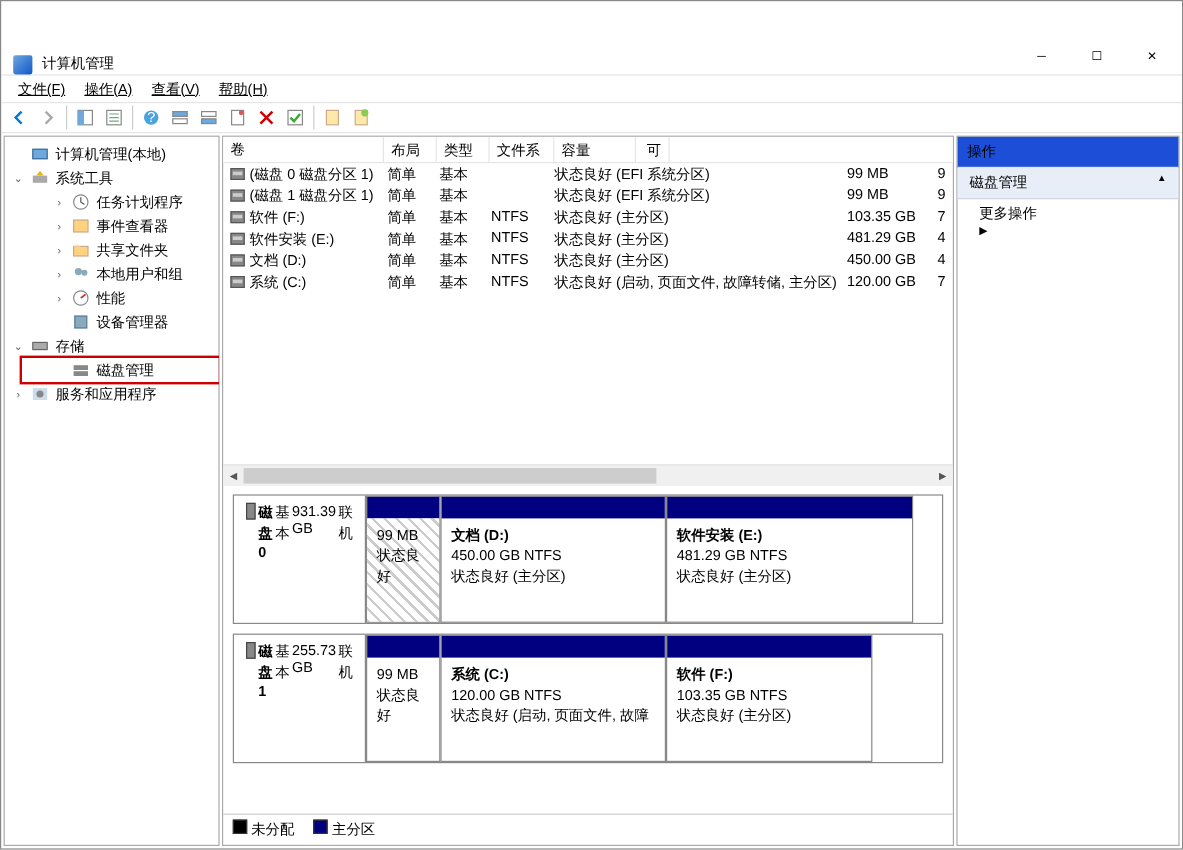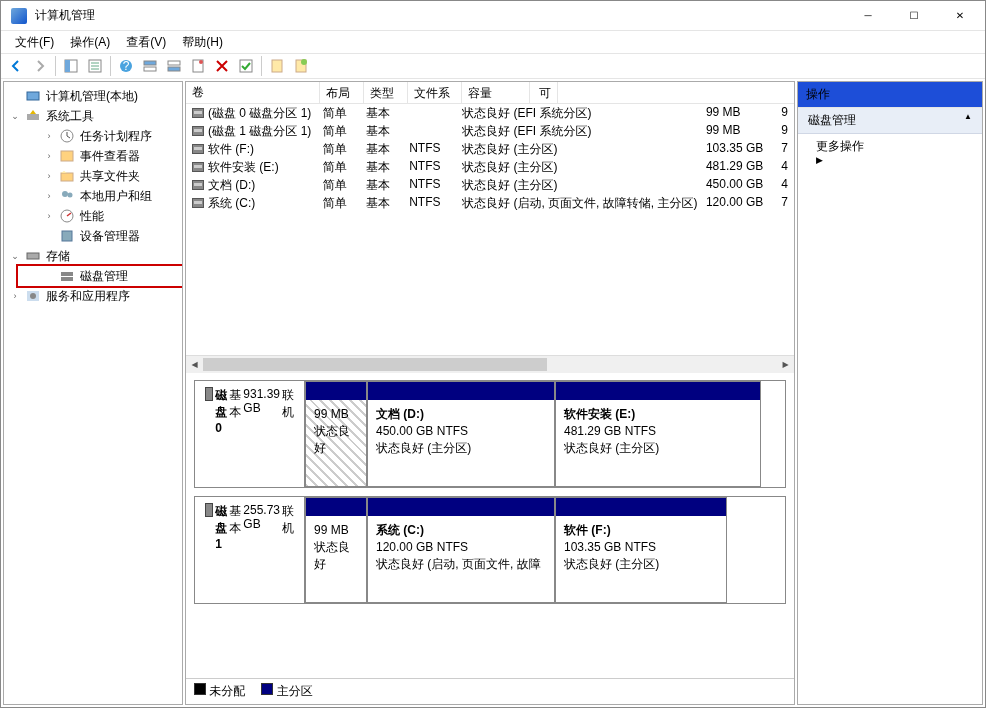--- a/index.html
+++ b/index.html
@@ -1,22 +1,22 @@
 <!DOCTYPE html>
 <html><head>
 <meta charset="utf-8">
 <style>
 * { box-sizing: border-box; margin: 0; padding: 0; font-family: "Microsoft YaHei", "Segoe UI", sans-serif; font-size: 12px; }
 body { background: #fff; width: 986px; height: 708px; border: 1px solid #888; overflow: hidden; display: flex; flex-direction: column; }
-.title-bar { height: 30px; display: flex; align-items: center; padding: 0 2px; border-bottom: 1px solid #e5e5e5; }
+.title-bar { height: 30px; display: flex; align-items: flex-end; padding: 0 2px; border-bottom: 1px solid #e5e5e5; margin-top: 32px; }
 .title-bar .app-icon { width: 16px; height: 16px; margin: 0 8px; background: linear-gradient(135deg,#6fa8dc,#1155cc); border-radius: 2px; }
 .title-bar .title { flex: 1; font-size: 12px; }
 .title-bar .win-controls { display: flex; }
 .title-bar .win-control { width: 46px; height: 30px; display: flex; align-items: center; justify-content: center; color: #000; font-family: "Segoe UI Symbol"; font-size: 10px; }
-.menu-bar { height: 22px; display: flex; align-items: center; padding: 0 6px; }
+.menu-bar { height: 22px; display: flex; align-items: center; padding: 0 6px; text-decoration: underline; }
 .menu-bar span { padding: 2px 8px; }
 .toolbar { height: 26px; display: flex; align-items: center; padding: 2px 4px; border-top: 1px solid #e5e5e5; border-bottom: 1px solid #e5e5e5; gap: 2px;}
 .tool { width: 22px; height: 22px; display: flex; align-items: center; justify-content: center; }
 .tool svg { width: 16px; height: 16px; }
 .tool-sep { width: 1px; height: 20px; background: #ccc; margin: 0 2px;}
 .main { flex: 1; display: flex; overflow: hidden; }
 .tree { width: 180px; border-right: 1px solid #ccc; padding: 4px 0; border: 1px solid #aaa; margin: 2px 0 2px 2px; overflow: auto;}
 .tree-item { display: flex; align-items: center; height: 20px; padding-left: 4px; white-space: nowrap; }
 .tree-item .arrow { width: 14px; text-align: center; color: #666; font-size: 9px;}
 .tree-item .ticon { width: 16px; height: 16px; margin: 0 3px; }

